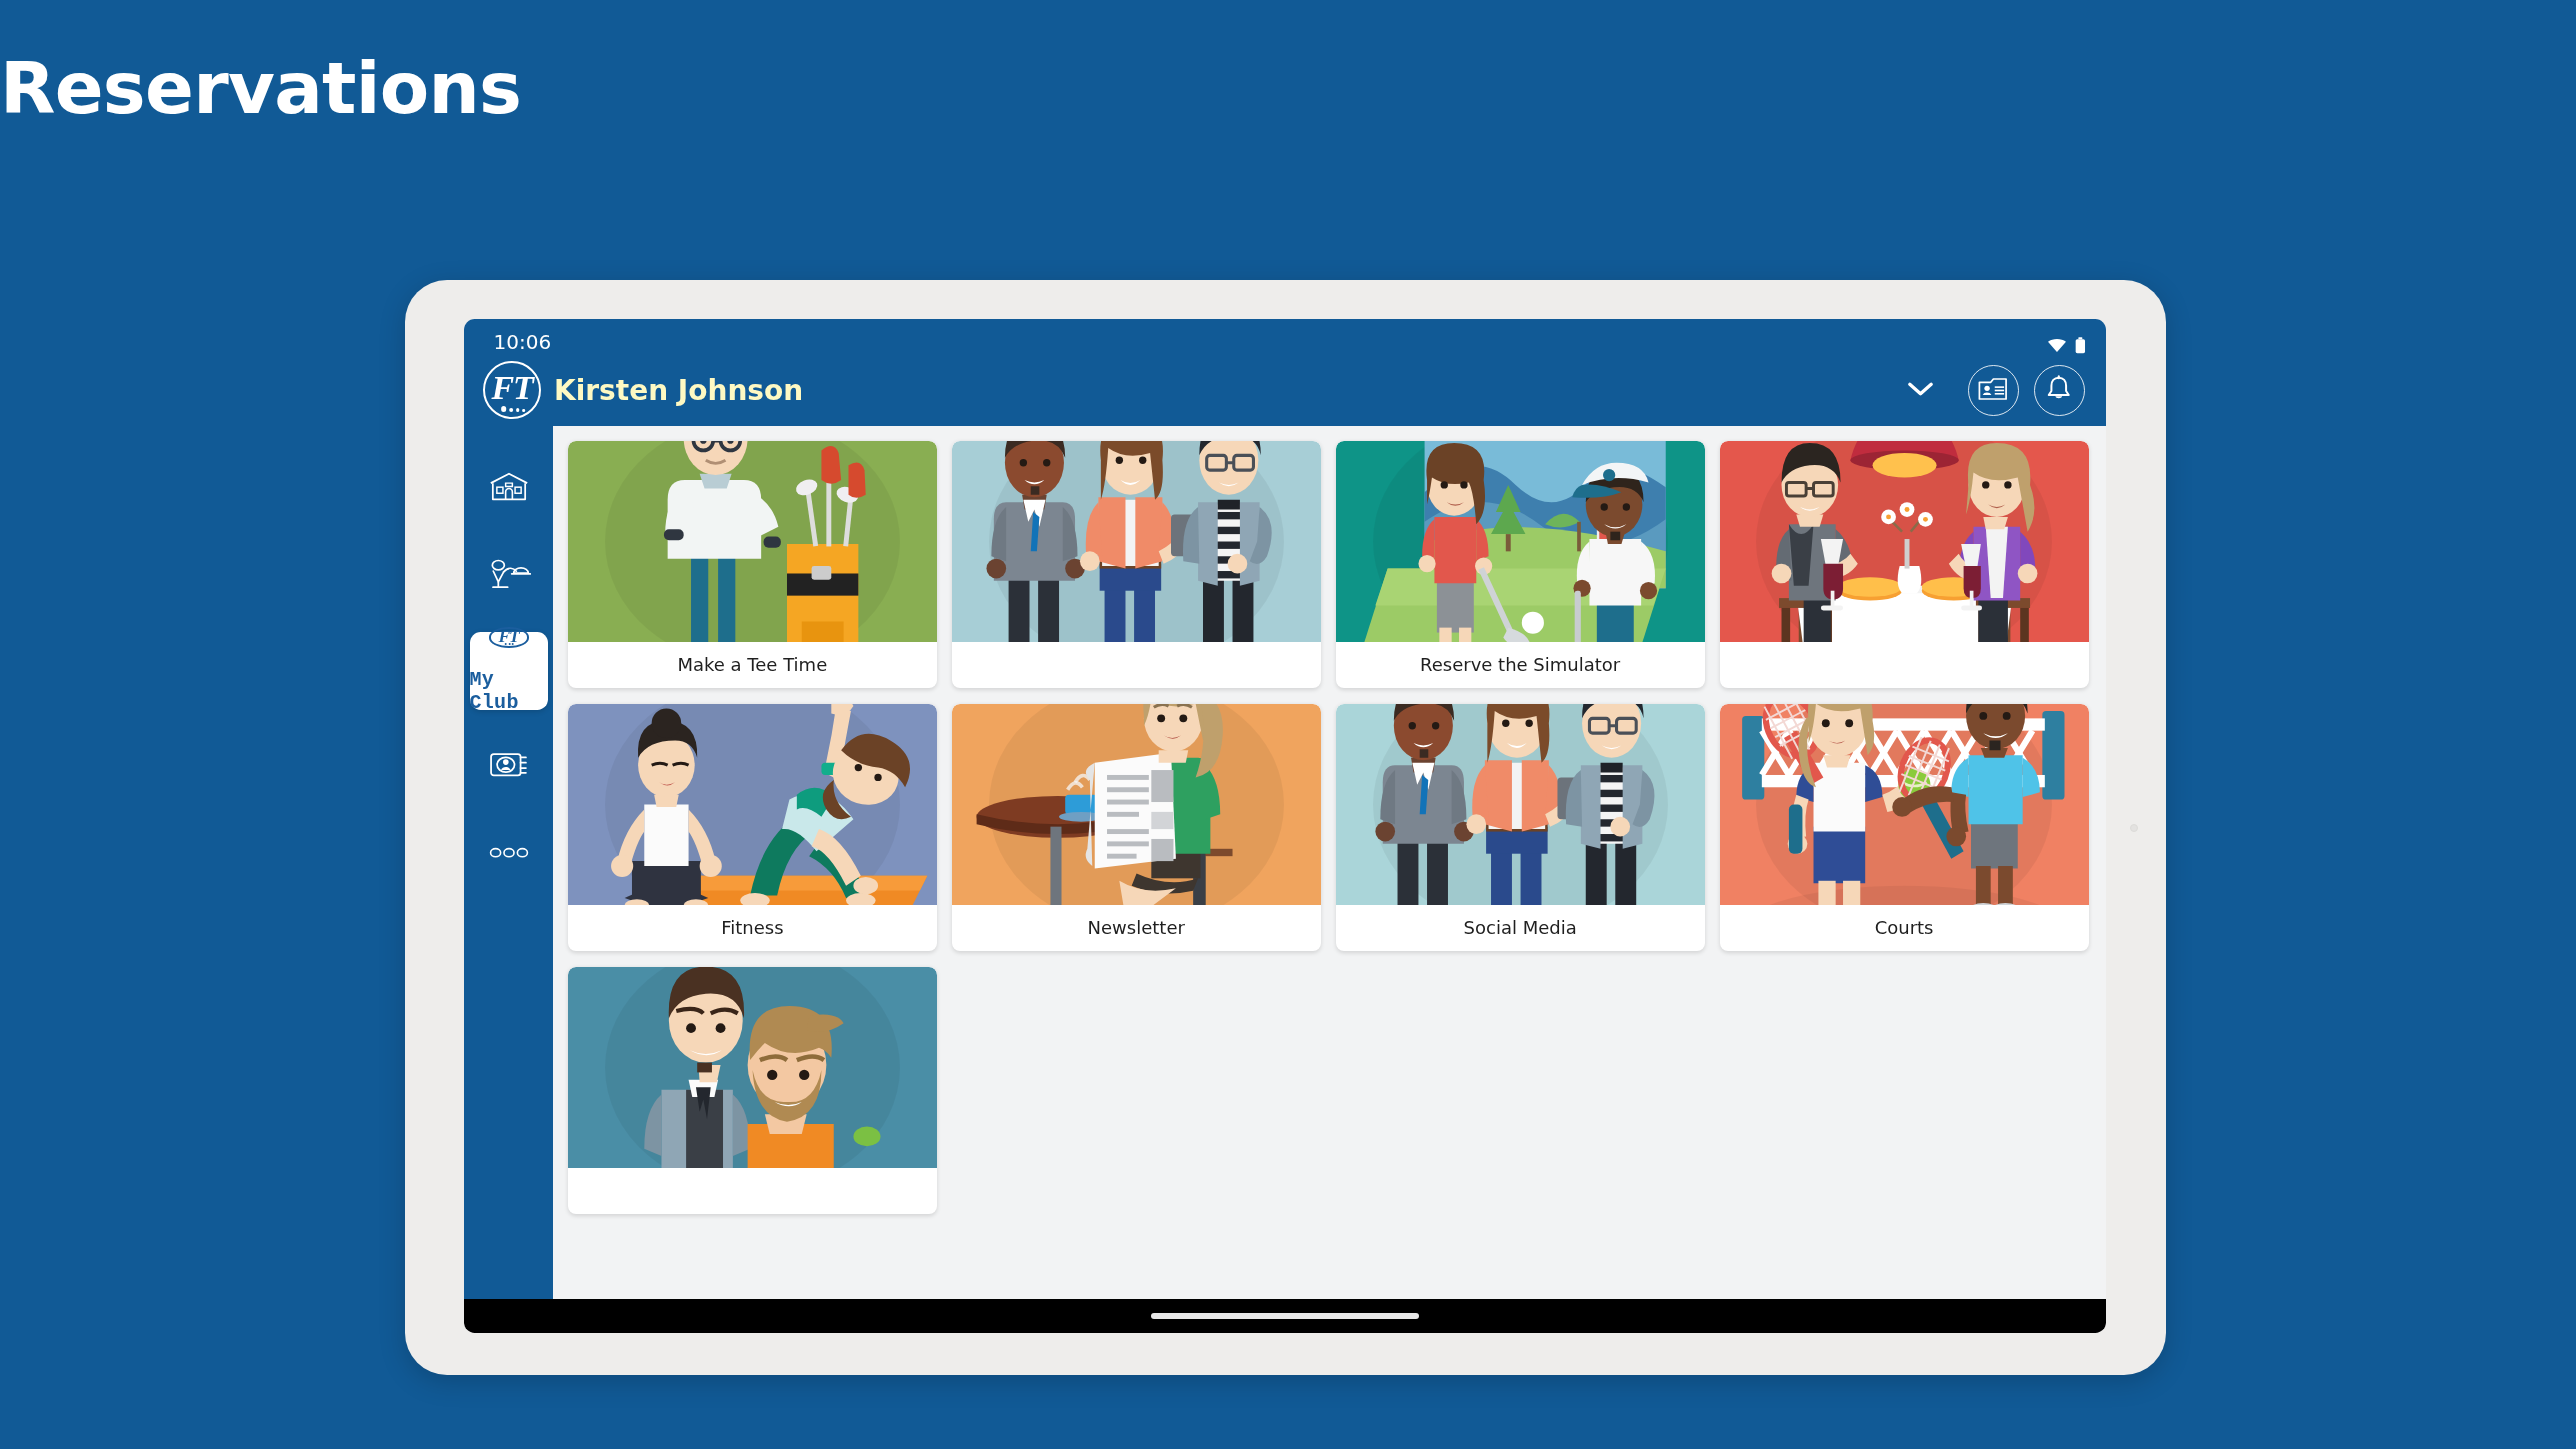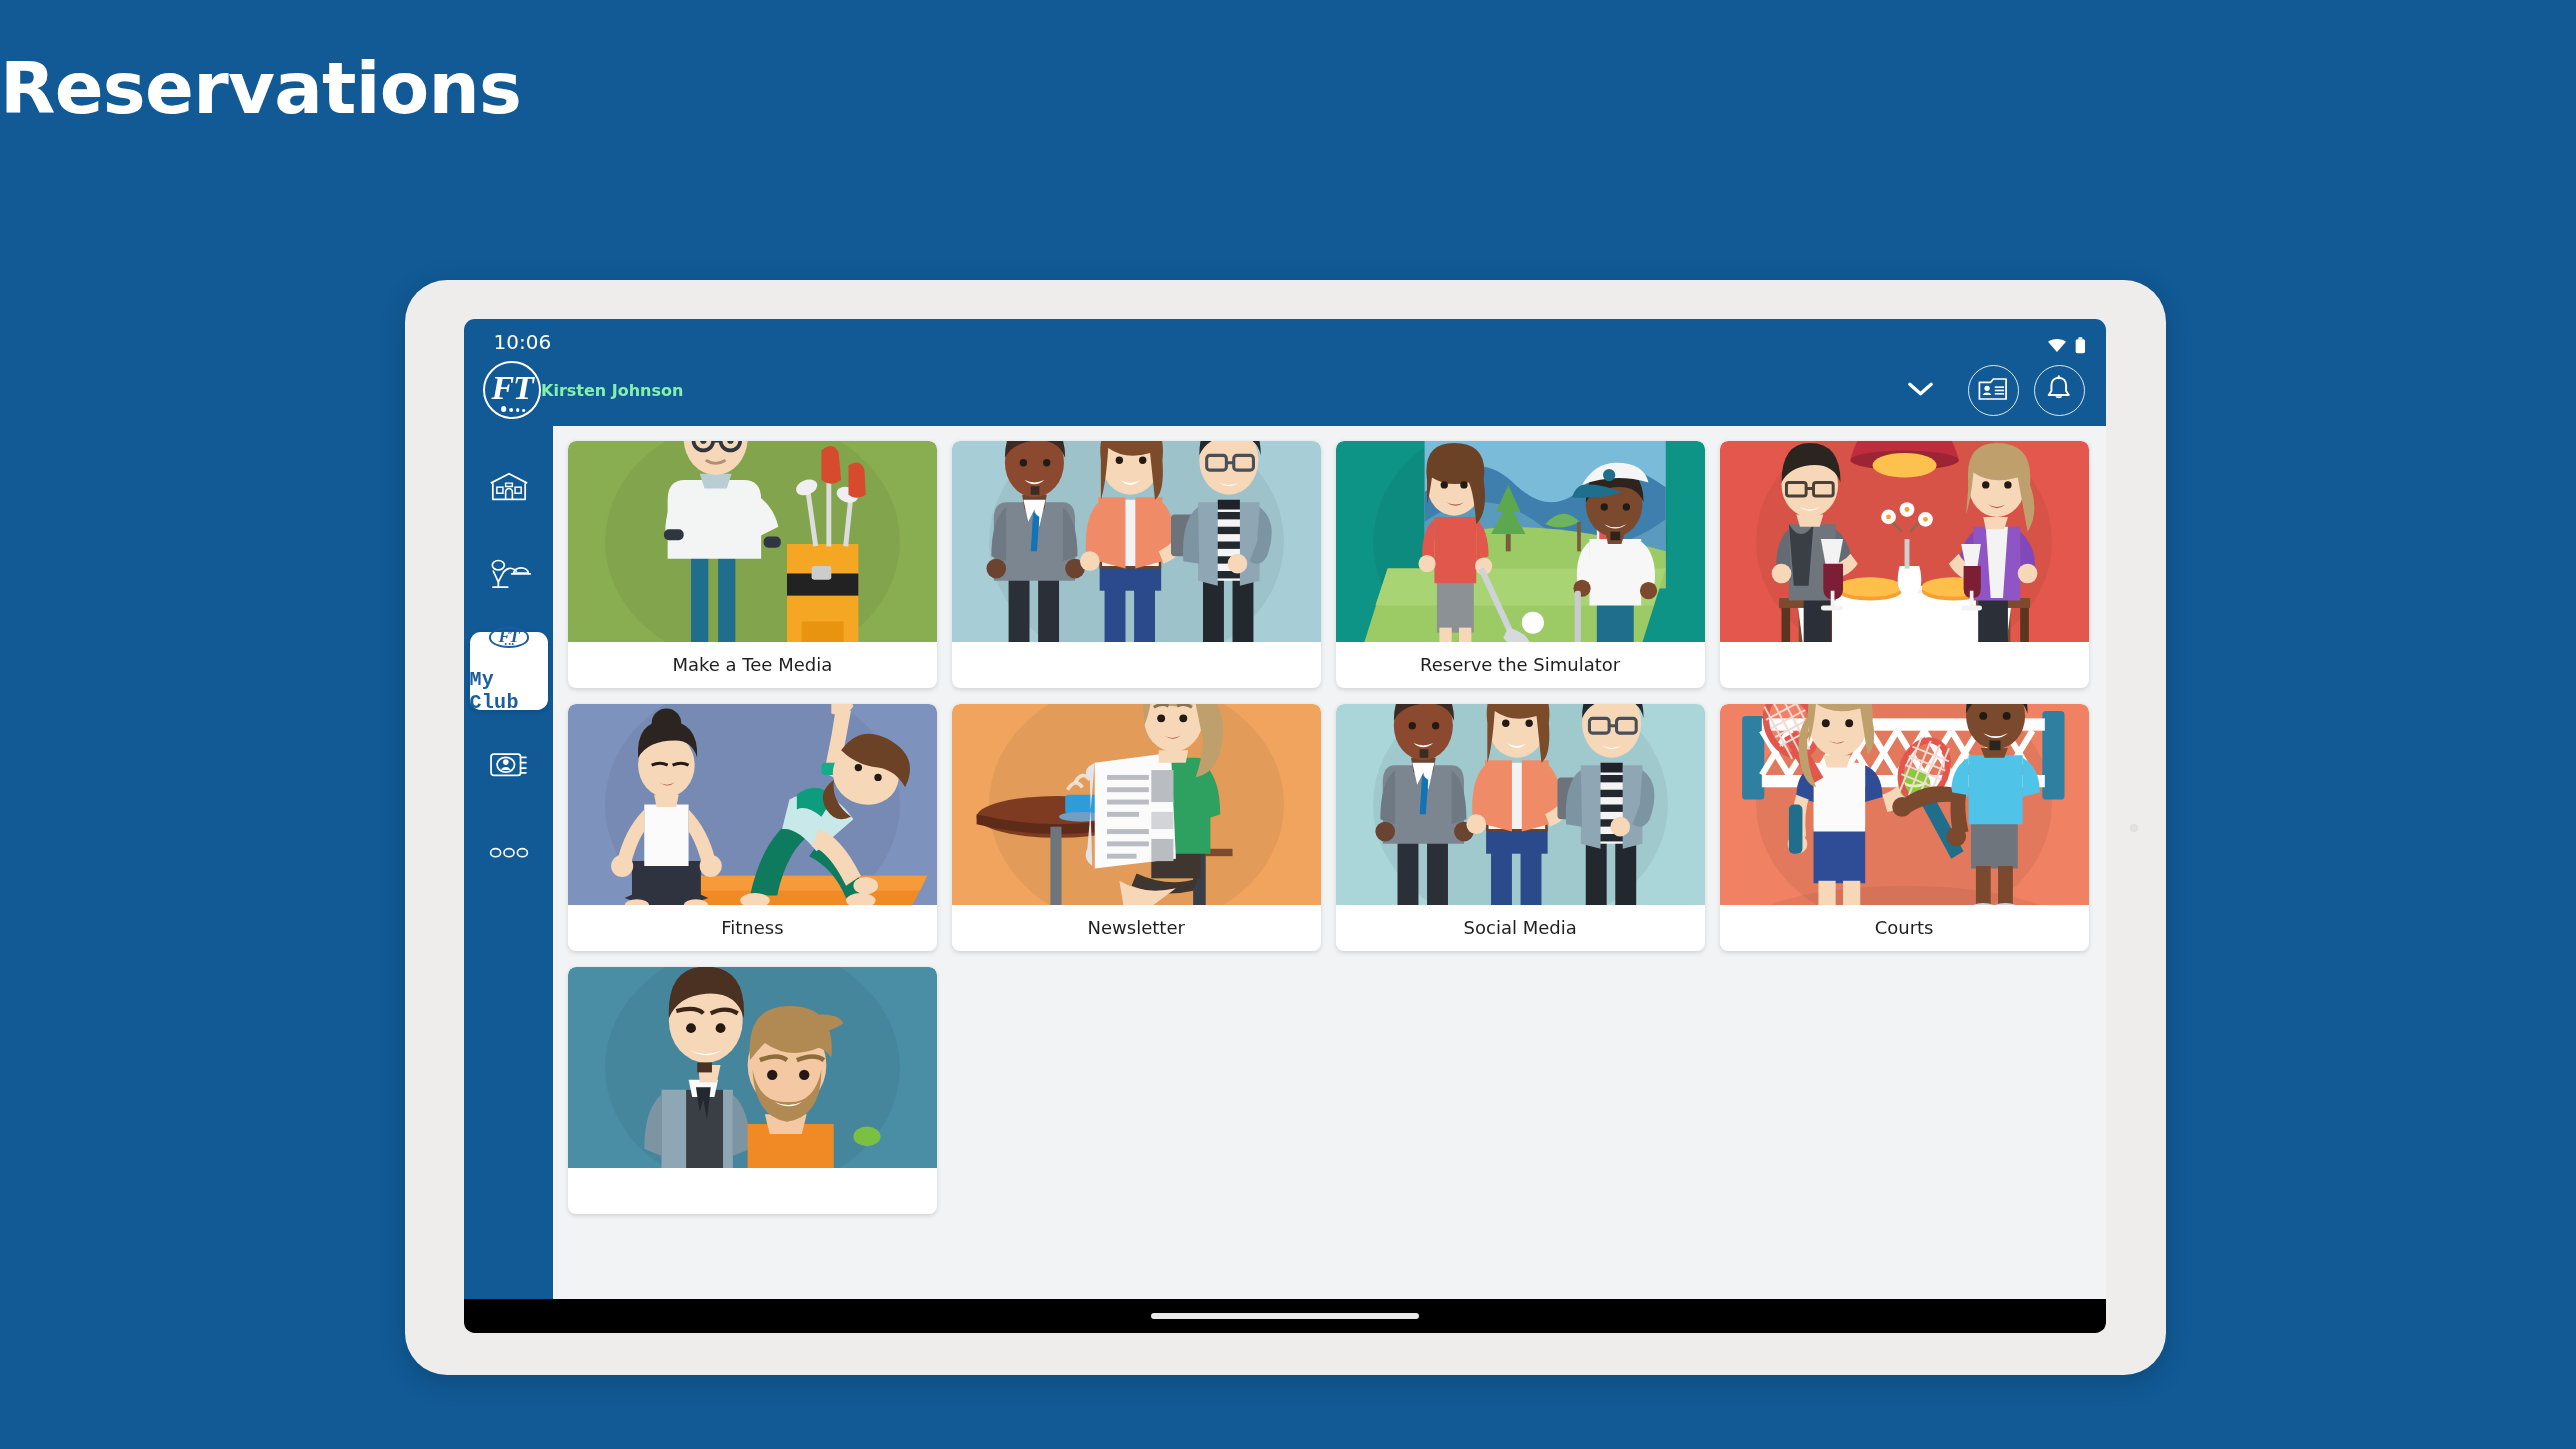--- a/index.html
+++ b/index.html
@@ -88,22 +88,22 @@
     transform: translateX(-46%);
     display: flex; gap: 2.7px; align-items: flex-end;
   }
   .logo-dots i { display: block; background: #fff; border-radius: 50%; }
   .logo-dots i:nth-child(1) { width: 5.4px; height: 5.4px; }
   .logo-dots i:nth-child(2) { width: 4px; height: 4px; }
   .logo-dots i:nth-child(3) { width: 3.4px; height: 3.4px; }
   .logo-dots i:nth-child(4) { width: 2.7px; height: 2.7px; }
 
   .user-name {
-    color: #86efac; font-size: 16px; font-weight: 700;
-    margin-left: 0;
+    color: #fef9c3; font-size: 28px; font-weight: 700;
+    margin-left: 13px;
     font-family: "DejaVu Sans", sans-serif;
   }
   .appbar .spacer { flex: 1; }
   .chev-btn {
     width: 31px; height: 31px; display: flex;
     align-items: center; justify-content: center;
     margin-right: 17.4px;
   }
   .circle-btn {
     width: 51px; height: 51px; border-radius: 50%;
@@ -374,21 +374,21 @@
                 <rect x="196" y="104" width="4" height="50" fill="#ddd" transform="rotate(-8 198 130)"></rect>
                 <rect x="210" y="96" width="4" height="58" fill="#ddd"></rect>
                 <rect x="226" y="110" width="4" height="44" fill="#ddd" transform="rotate(6 228 132)"></rect>
                 <ellipse cx="194" cy="106" rx="9" ry="6" fill="#f0eef1" transform="rotate(-20 194 106)"></ellipse>
                 <ellipse cx="227" cy="112" rx="9" ry="6" fill="#f0eef1" transform="rotate(20 227 112)"></ellipse>
                 <path d="M206 76 q10 -8 14 2 l2 22 q-8 6 -16 0z" fill="#D64A2E"></path>
                 <path d="M228 88 q10 -6 13 4 l1 20 q-8 5 -14 0z" fill="#D64A2E"></path>
                 <rect x="159" y="146" width="14" height="9" rx="4" fill="#2f3640"></rect>
               </svg>
             </div>
-            <div class="card-label">Make a Tee Media</div>
+            <div class="card-label">Make a Tee Time</div>
           </div>
 
           <div class="card">
             <div class="card-art" style="background:#A7CED6">
               <svg viewBox="0 0 300 300" preserveAspectRatio="xMidYMid slice">
                 <ellipse cx="150" cy="268" rx="105" ry="12" fill="rgba(0,0,0,.05)"></ellipse>
 
                 <rect x="46" y="178" width="17" height="76" fill="#2b3038"></rect>
                   <rect x="70" y="178" width="17" height="76" fill="#2b3038"></rect>
                 <ellipse cx="54" cy="256" rx="14" ry="6" fill="#E2603C"></ellipse>

